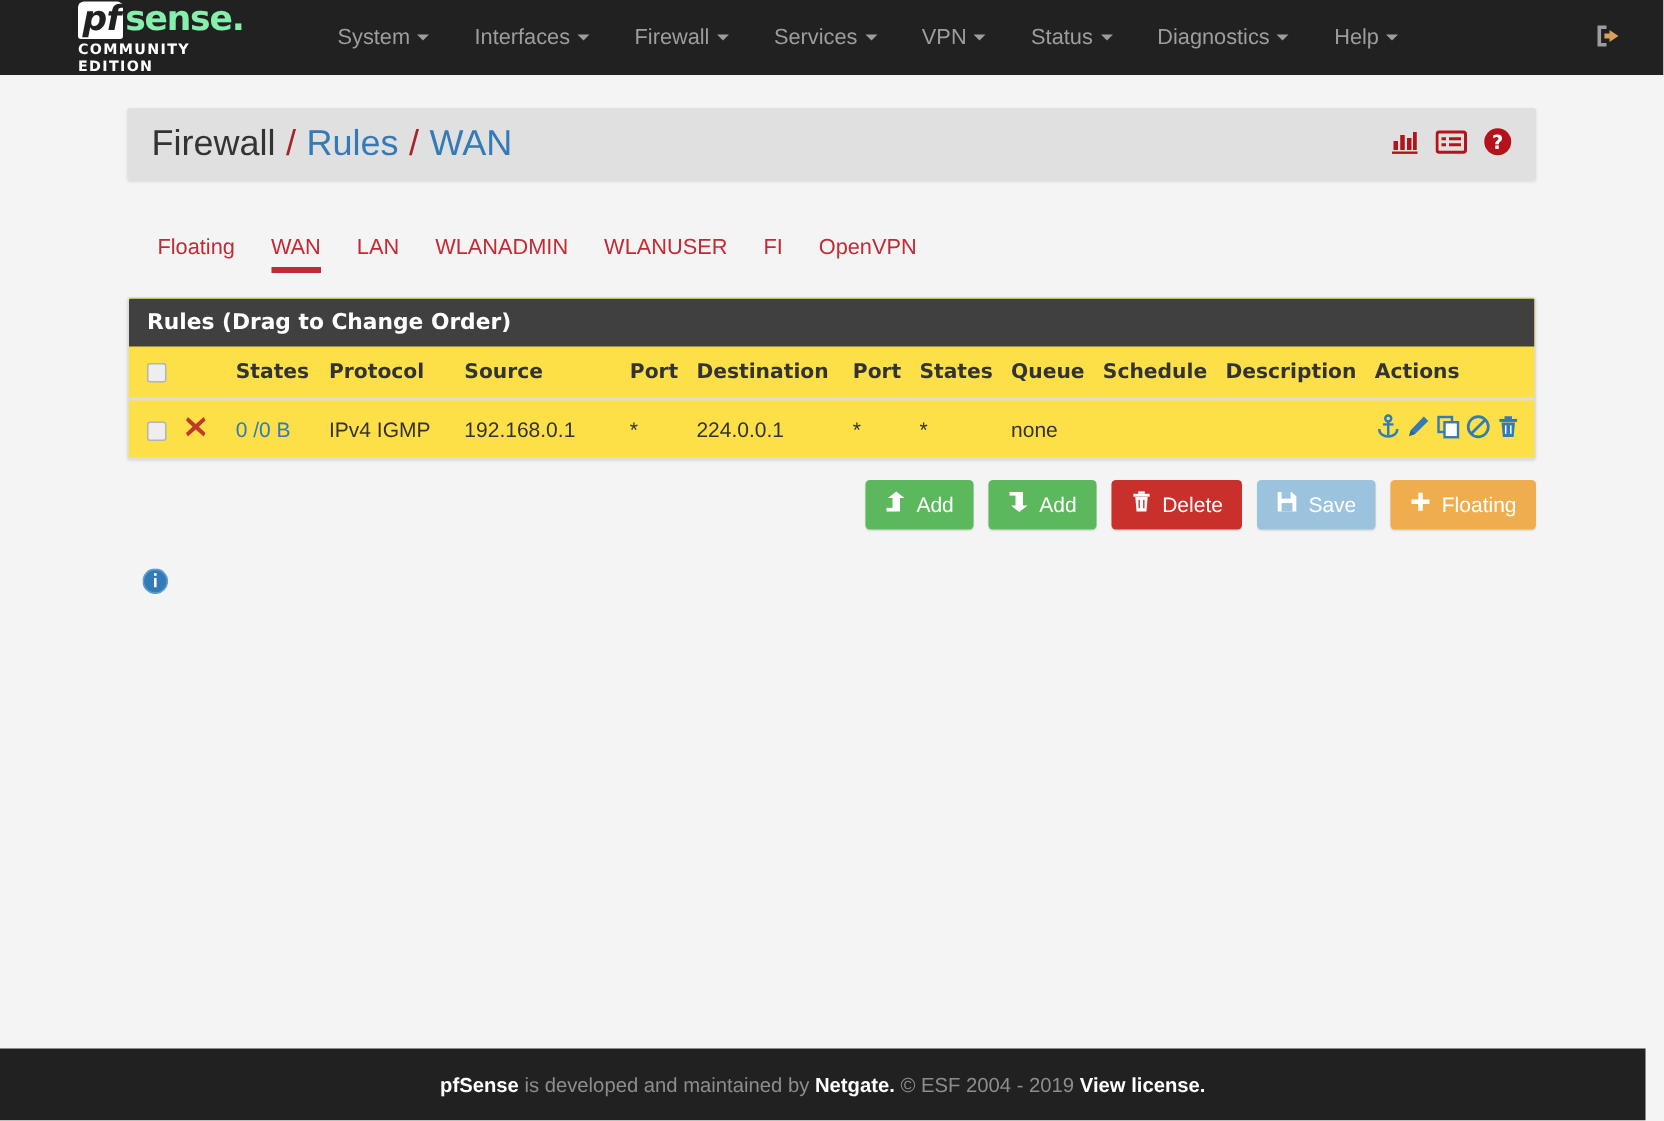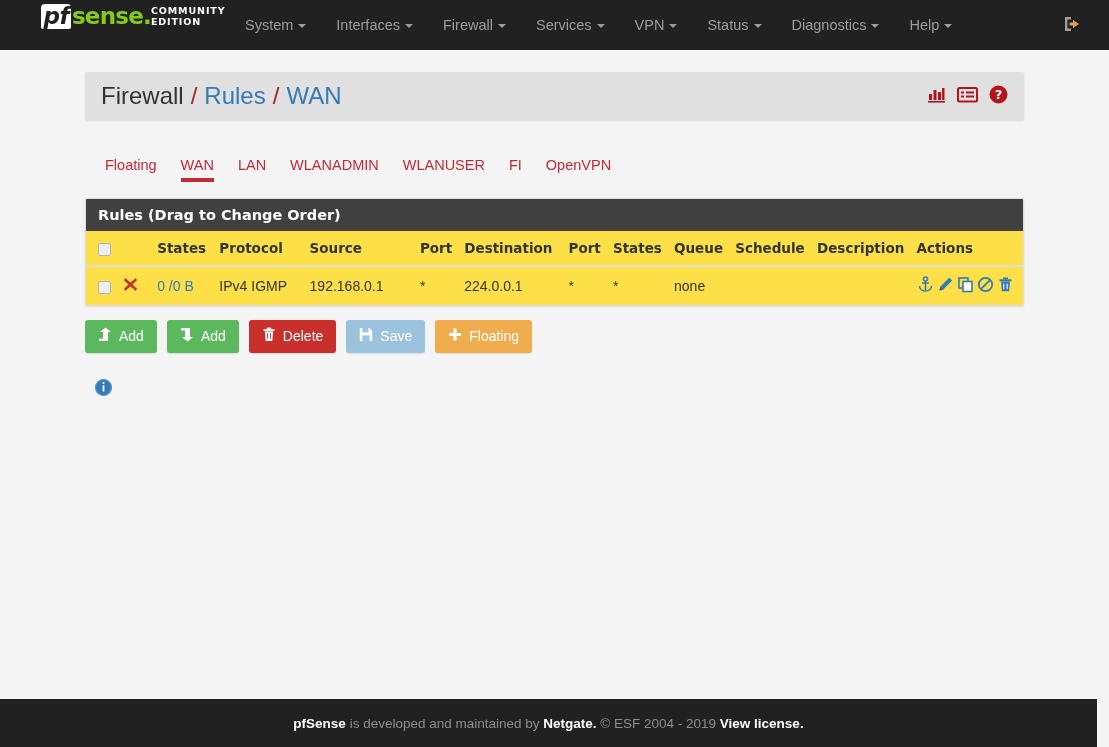--- a/index.html
+++ b/index.html
@@ -18,43 +18,43 @@
   
   .navbar {
     height: 50px;
     background: #212121;
     display: flex;
     align-items: center;
     padding: 0 12px 0 0;
     position: relative;
   }
   .brand {
-    margin-left: 72px;
+    margin-left: 52px;
     width: 122px;
     height: 44px;
     display: flex;
-    flex-direction: row;
+    flex-direction: column;
     justify-content: center;
     user-select: none;
   }
   .brand-row { display: flex; align-items: center; height: 26px; }
   .brand-pf {
     background: #ffffff;
     color: #212121;
     font-weight: bold;
     font-size: 23px;
     line-height: 23px;
     font-style: italic;
     padding: 1px 2px 1px 3px;
     border-radius: 4px 4px 2px 2px;
     letter-spacing: -0.5px;
     font-family: "DejaVu Sans", sans-serif;
   }
   .brand-sense {
-    color: #84cc16;
+    color: #86efac;
     font-weight: bold;
     font-size: 23px;
     line-height: 23px;
     letter-spacing: -0.8px;
     margin-left: 1px;
     font-family: "DejaVu Sans", sans-serif;
   }
   .brand-sense::after { content: "."; }
   .brand-sub {
     color: #ffffff;
@@ -206,20 +206,21 @@
   .states-link { color: #337ab7; cursor: pointer; }
   .block-x { cursor: pointer; display: block; }
   .actions-cell { text-align: left; }
   .actions-wrap { display: flex; align-items: center; gap: 3px; }
   .act-icon { cursor: pointer; display: block; }
 
   
   .btn-row {
     margin-top: 14px;
     display: flex;
+    justify-content: flex-end;
     gap: 10px;
   }
   .btn {
     display: inline-flex;
     align-items: center;
     gap: 7px;
     border: none;
     border-radius: 3px;
     color: #ffffff;
     font-size: 14px;

